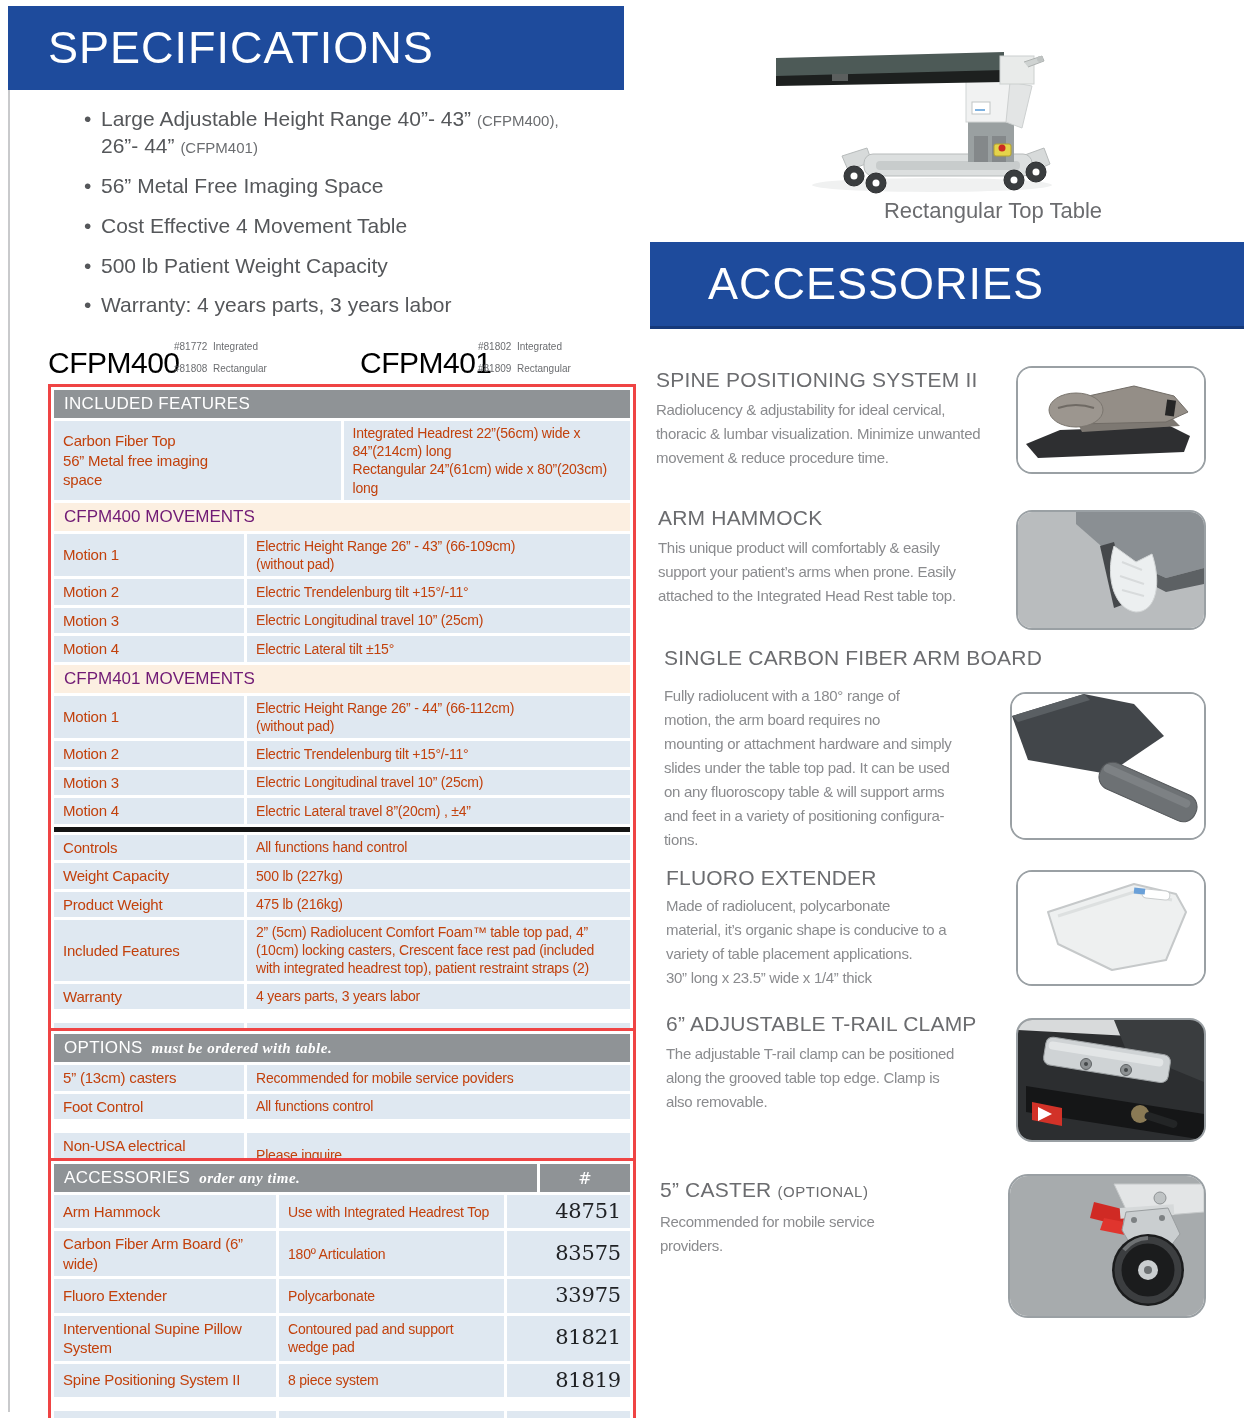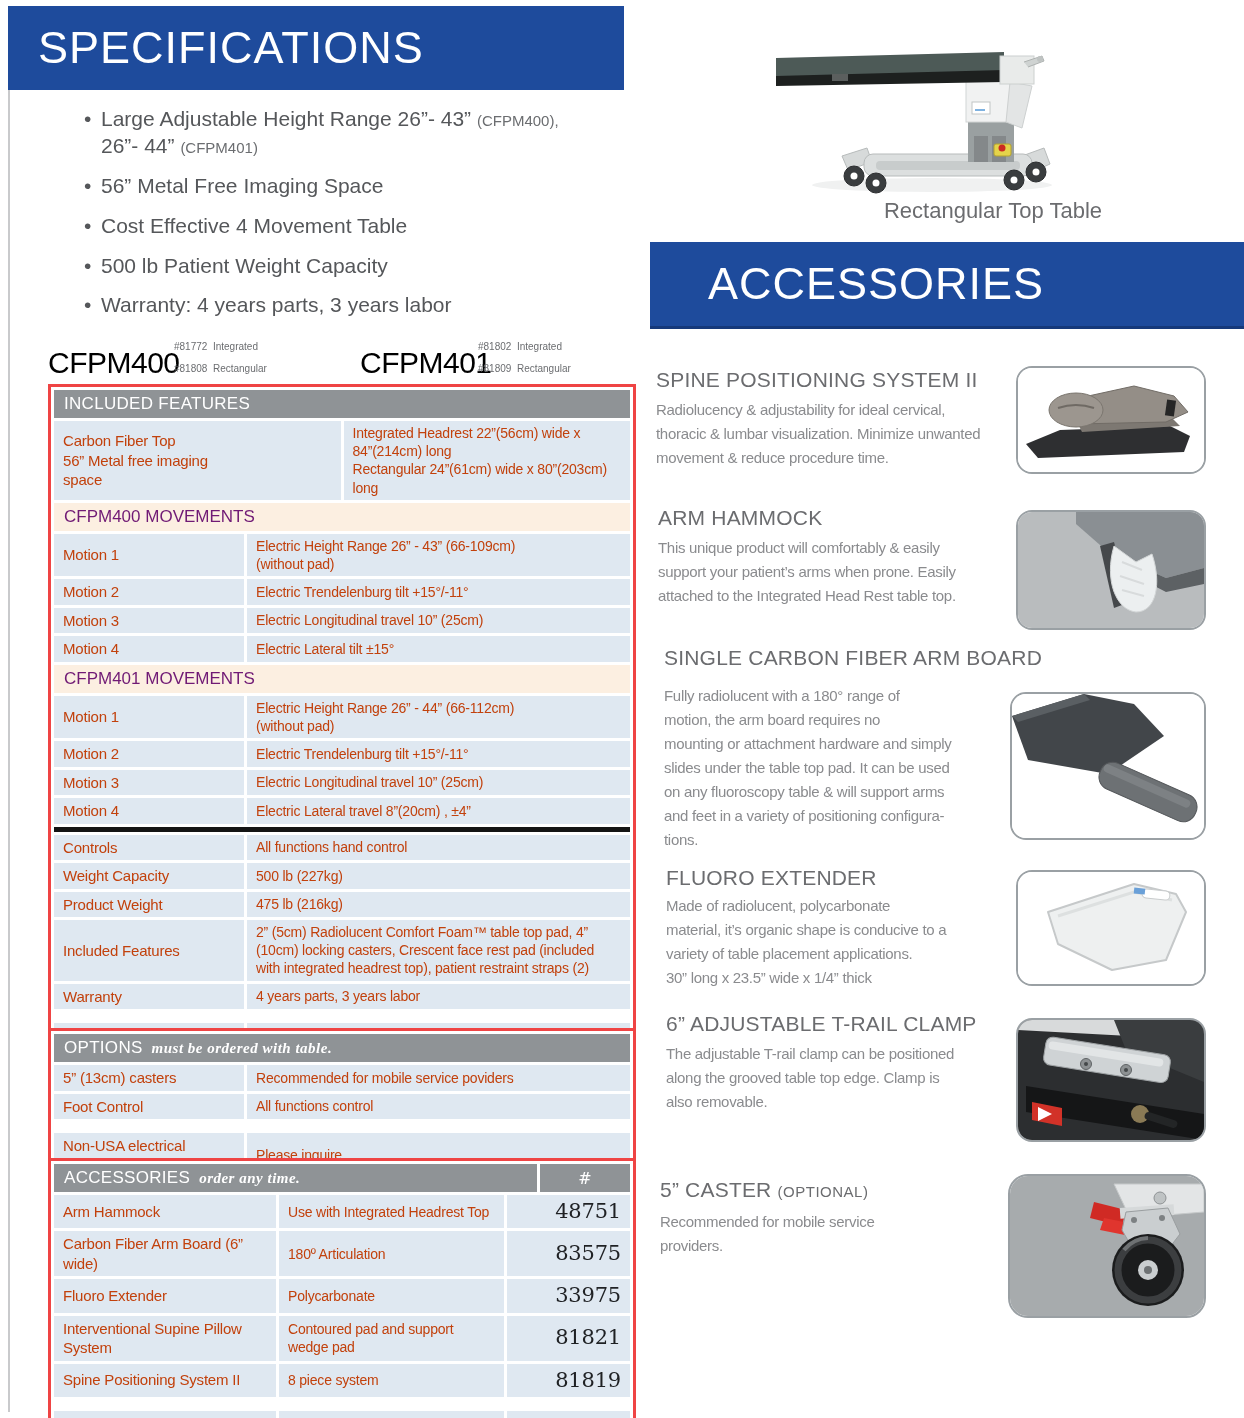--- a/index.html
+++ b/index.html
@@ -5,21 +5,21 @@
   html,body{margin:0;padding:0;background:#fff;}
   .page{position:relative;width:1244px;height:1418px;background:#fff;overflow:hidden;
         font-family:"Liberation Sans",sans-serif;color:#2a2c2e;}
   .abs{position:absolute;}
 
   
   .banner{background:#1e4b9c;color:#fff;display:flex;align-items:center;}
   .banner-spec{left:8px;top:6px;width:616px;height:84px;}
   .banner-acc{left:650px;top:242px;width:594px;height:84px;border-bottom:3px solid #16397a;}
   .banner-text{font-size:45px;letter-spacing:1px;font-weight:400;}
-  .banner-spec .banner-text{padding-left:30px;}
+  .banner-spec .banner-text{padding-left:40px;}
   .banner-acc .banner-text{padding-left:58px;}
 
   .left-rule{left:8px;top:88px;width:2px;height:1324px;background:#c9cacc;}
 
   
   .bullets{left:84px;top:106px;width:540px;color:#55575a;font-size:21px;line-height:1.28;}
   .bullet{position:relative;padding-left:17px;margin-bottom:13px;}
   .bullet .dot{position:absolute;left:0;top:0;}
   .small-ref{font-size:15px;color:#6b6d70;}
 
@@ -65,21 +65,21 @@
 
   <div class="abs left-rule"></div>
 
   <div class="abs banner banner-spec">
     <div class="banner-text">SPECIFICATIONS</div>
   </div>
 
   <div class="abs bullets">
     <div class="bullet">
       <span class="dot">•</span>
-      <span>Large Adjustable Height Range  26”- 43”</span>
+      <span>Large Adjustable Height Range  40”- 43”</span>
       <span class="small-ref">(CFPM400),</span><br>
       <span>26”- 44”</span>
       <span class="small-ref">(CFPM401)</span>
     </div>
     <div class="bullet">
       <span class="dot">•</span>
       <span>56” Metal Free Imaging Space</span>
     </div>
     <div class="bullet">
       <span class="dot">•</span>

